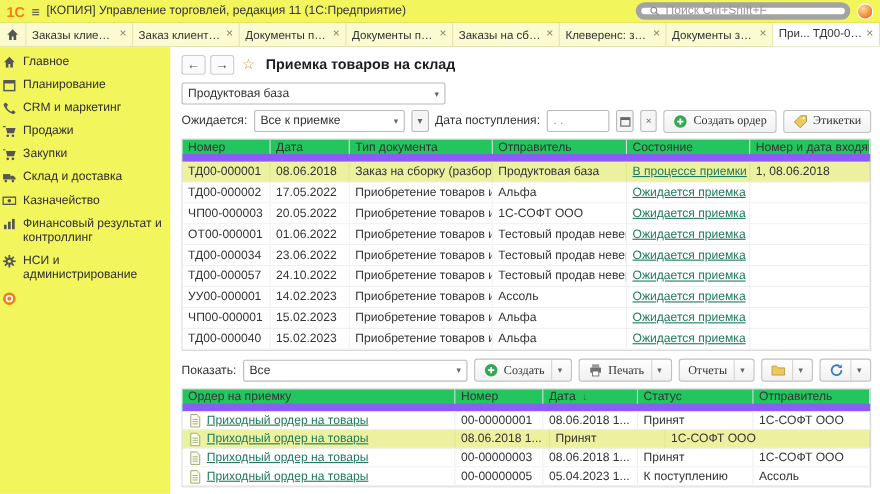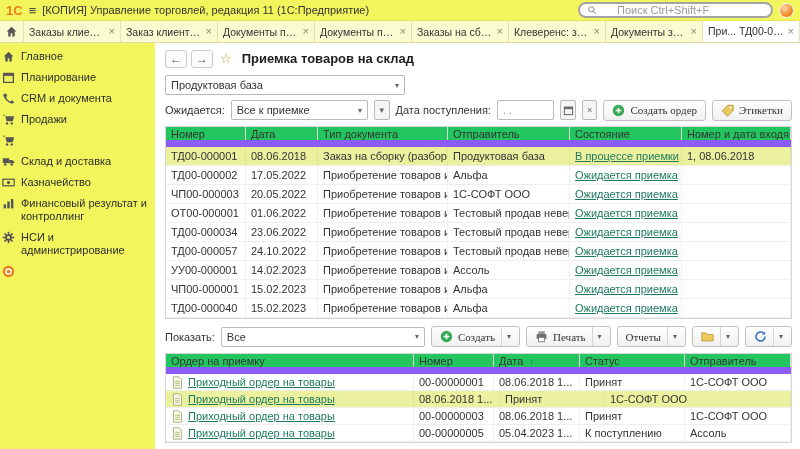--- a/index.html
+++ b/index.html
@@ -5,21 +5,21 @@
   *{box-sizing:border-box;margin:0;padding:0}
   html,body{width:800px;height:449px;overflow:hidden}
   body{font-family:"Liberation Sans","DejaVu Sans",sans-serif;font-size:11px;color:#333;background:#fff}
   .icon{display:inline-flex;width:13px;height:13px;flex:0 0 13px}
   .icon svg{width:100%;height:100%}
   
   .titlebar{height:21px;background:#f3f55c;display:flex;align-items:center;padding:0 6px;gap:6px;border-bottom:1px solid #e4e65a}
   .logo{color:#ef7d1a;font-weight:bold;font-size:13px;line-height:1}
   .menu-btn{font-size:13px;color:#444;cursor:pointer;line-height:1}
   .win-title{font-size:11px;color:#333;white-space:nowrap;overflow:hidden}
-  .search{margin-left:auto;display:flex;align-items:center;gap:20px;background:#fff;border:2px solid #a3a3a3;border-radius:9px;height:16px;width:195px;padding:0 7px;color:#9a9a9a;flex:0 0 auto}
+  .search{margin-left:auto;display:flex;align-items:center;gap:5px;background:#fff;border:5px solid #a3a3a3;border-radius:9px;height:16px;width:195px;padding:0 7px;color:#9a9a9a;flex:0 0 auto}
   .search .icon{width:10px;height:10px;flex:0 0 10px}
   .avatar{width:15px;height:15px;flex:0 0 15px;border-radius:50%;background:radial-gradient(circle at 35% 30%,#ffd9a8,#ef7d1a 70%);border:1px solid #fff}
   
   .tabbar{height:22px;background:#fafbd0;display:flex;align-items:stretch;border-bottom:1px solid #dddda6}
   .home-tab{width:24px;display:flex;align-items:center;justify-content:center;border-right:1px solid #e4e4b2;cursor:pointer;flex:0 0 24px}
   #tabs{display:flex;flex:1;min-width:0}
   .tab{display:flex;align-items:center;gap:3px;padding:0 5px;border-right:1px solid #e4e4b2;flex:1 1 0;min-width:0;cursor:pointer}
   .tab.active{background:#fff;border-bottom:1px solid #fff}
   .tab-label{white-space:nowrap;overflow:hidden;text-overflow:ellipsis;min-width:0;font-size:10.5px}
   .tab-close{color:#8a8a6a;font-size:11px;line-height:1;flex:0 0 auto}
@@ -146,40 +146,41 @@
             </svg>
           </span>
           <span class="side-label">Планирование</span>
         </div>
         <div class="side-item">
           <span class="icon">
             <svg viewBox="0 0 16 16">
               <path d="M4 1.5L6.5 4 5 6.5c1 2.5 2.7 4.2 5 5.2L12.5 10 15 12.5l-2.2 2C7.5 13.5 2.5 8.5 1.5 3.5z" fill="#555"></path>
             </svg>
           </span>
-          <span class="side-label">CRM и документа</span>
+          <span class="side-label">CRM и маркетинг</span>
         </div>
         <div class="side-item">
           <span class="icon">
             <svg viewBox="0 0 16 16">
               <path d="M1 2h2.6l.6 2H15l-1.8 6H5.6L4 3.2H1z" fill="#555"></path>
               <circle cx="6.2" cy="12.8" r="1.5" fill="#555"></circle>
               <circle cx="12" cy="12.8" r="1.5" fill="#555"></circle>
             </svg>
           </span>
           <span class="side-label">Продажи</span>
         </div>
         <div class="side-item">
           <span class="icon">
             <svg viewBox="0 0 16 16">
               <path d="M1 2h2.6l.6 2H15l-1.8 6H5.6L4 3.2H1z" fill="#555"></path>
               <circle cx="6.2" cy="12.8" r="1.5" fill="#555"></circle>
               <circle cx="12" cy="12.8" r="1.5" fill="#555"></circle>
             </svg>
           </span>
+          <span class="side-label">Закупки</span>
         </div>
         <div class="side-item">
           <span class="icon">
             <svg viewBox="0 0 16 16">
               <rect x="1" y="4" width="8" height="6" fill="#555"></rect>
               <path d="M9 6h3.6L15 8.4V10H9z" fill="#555"></path>
               <circle cx="4" cy="11.8" r="1.5" fill="#555"></circle>
               <circle cx="12" cy="11.8" r="1.5" fill="#555"></circle>
             </svg>
           </span>

